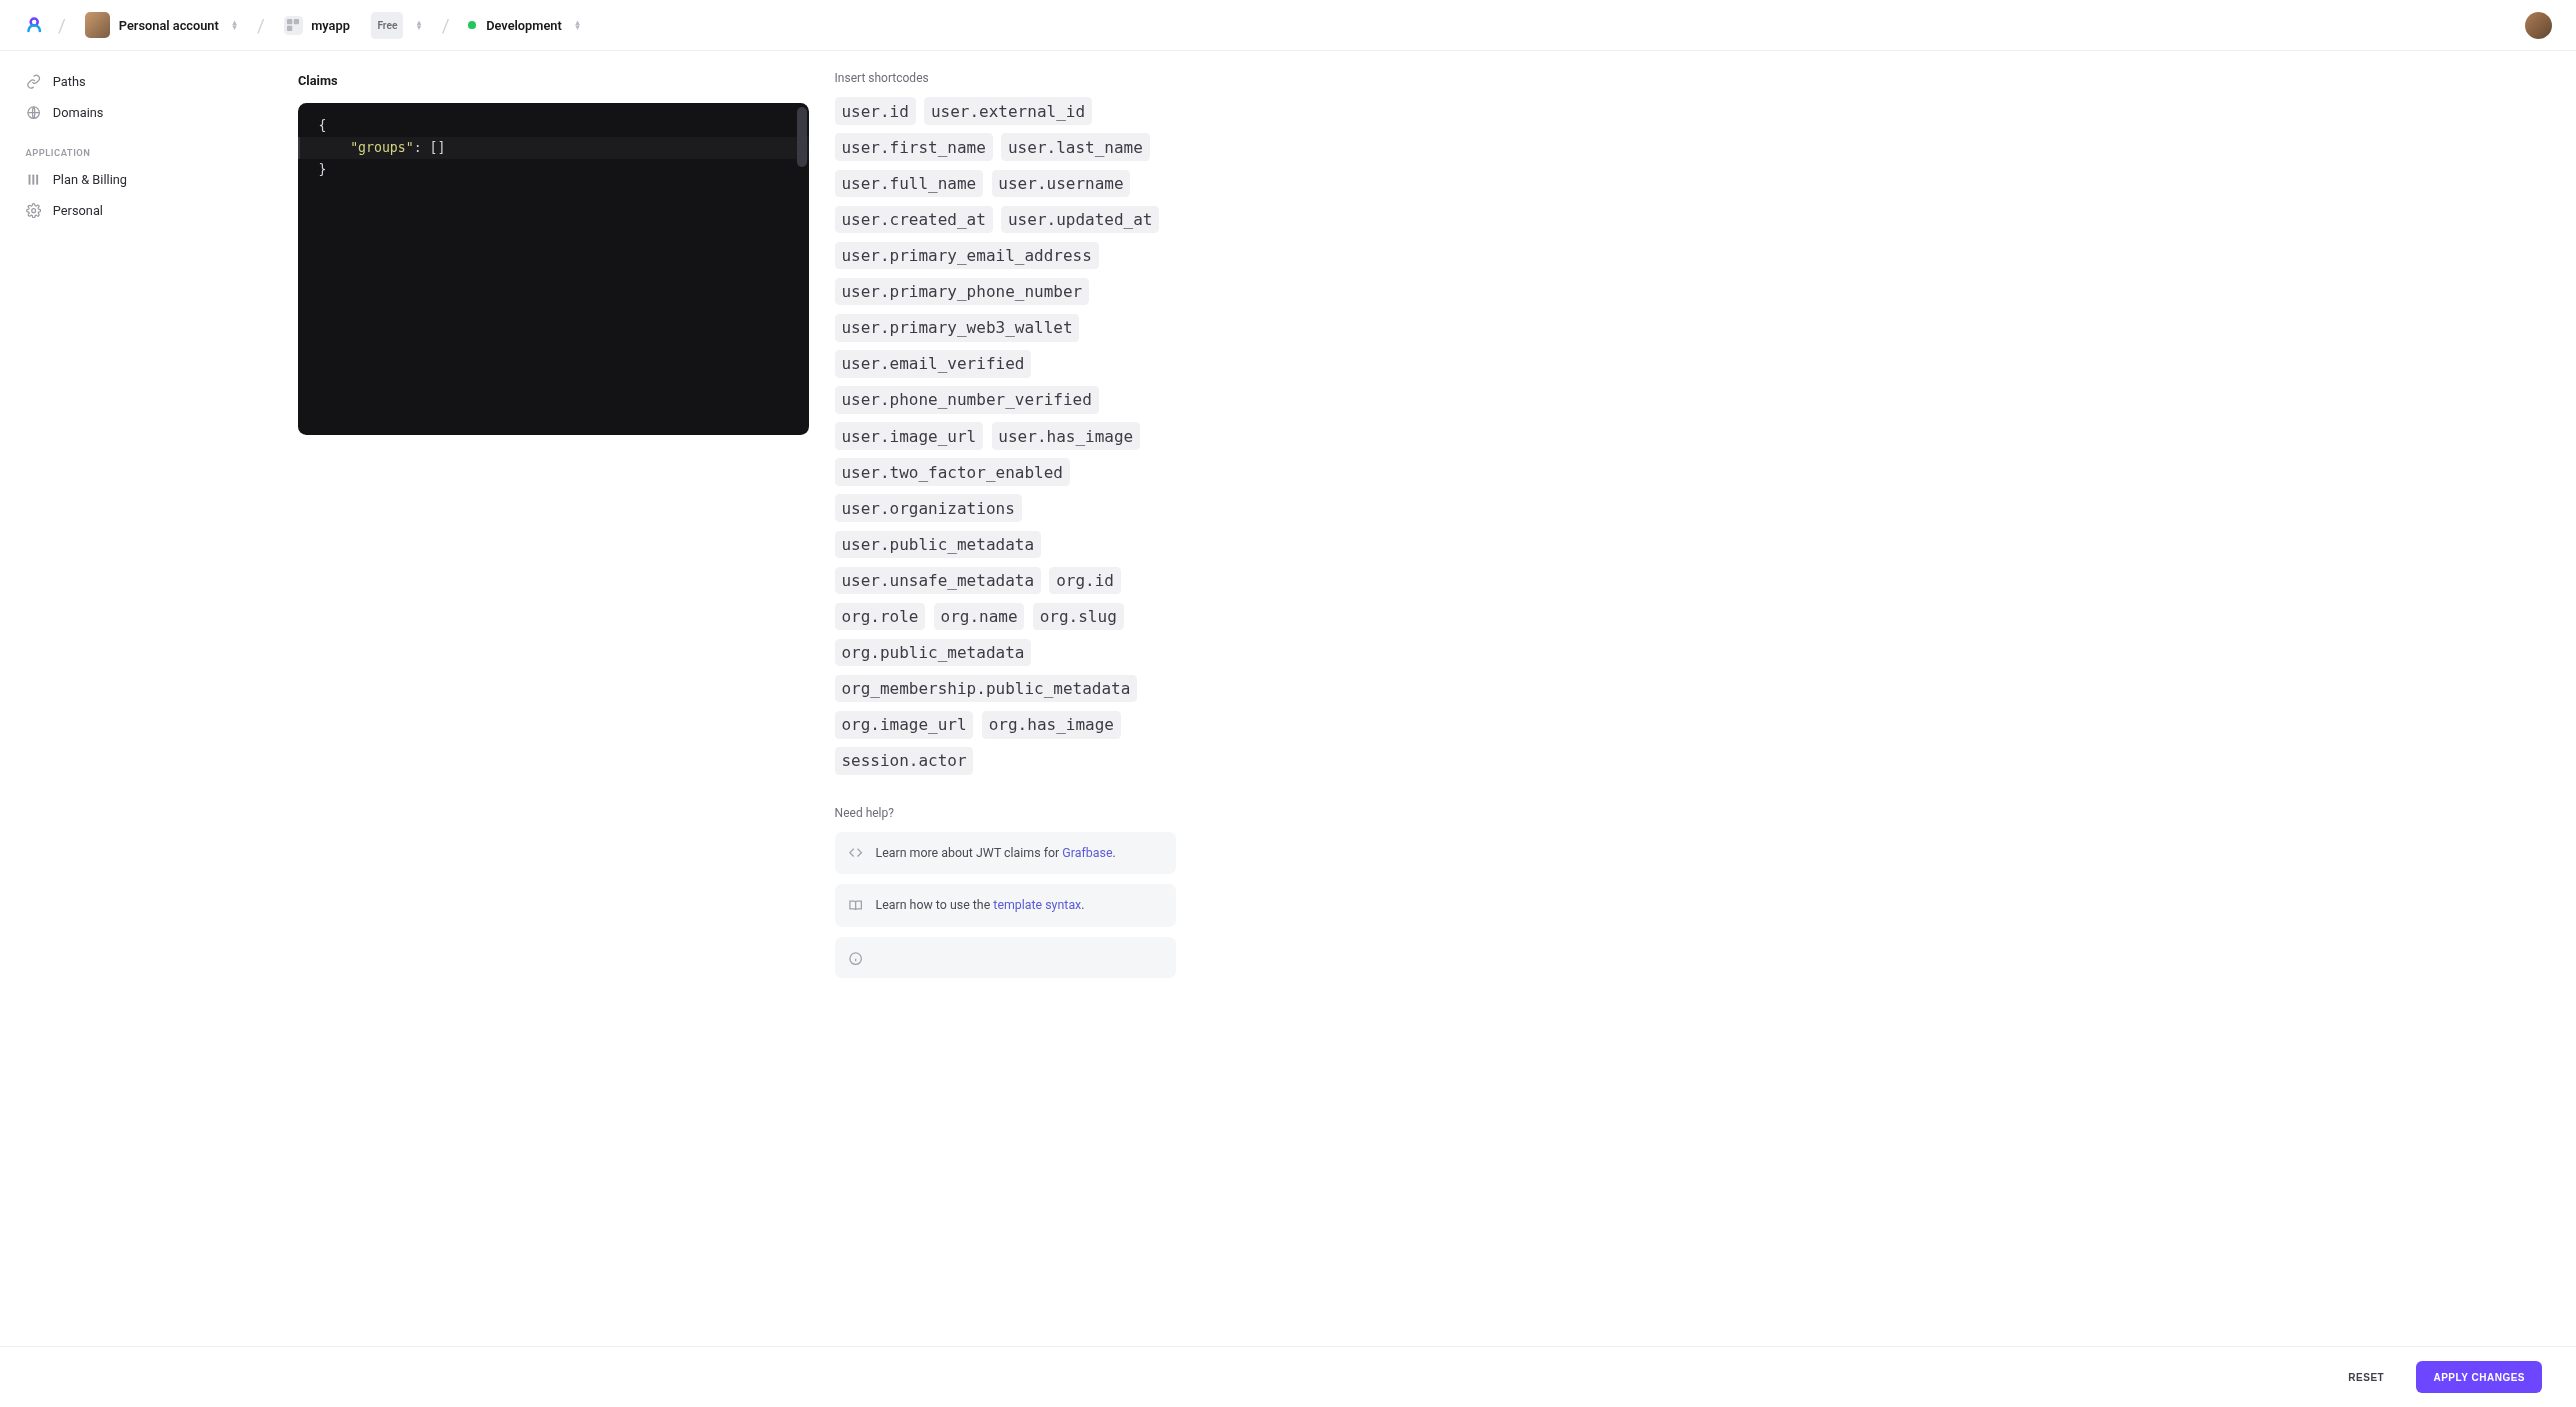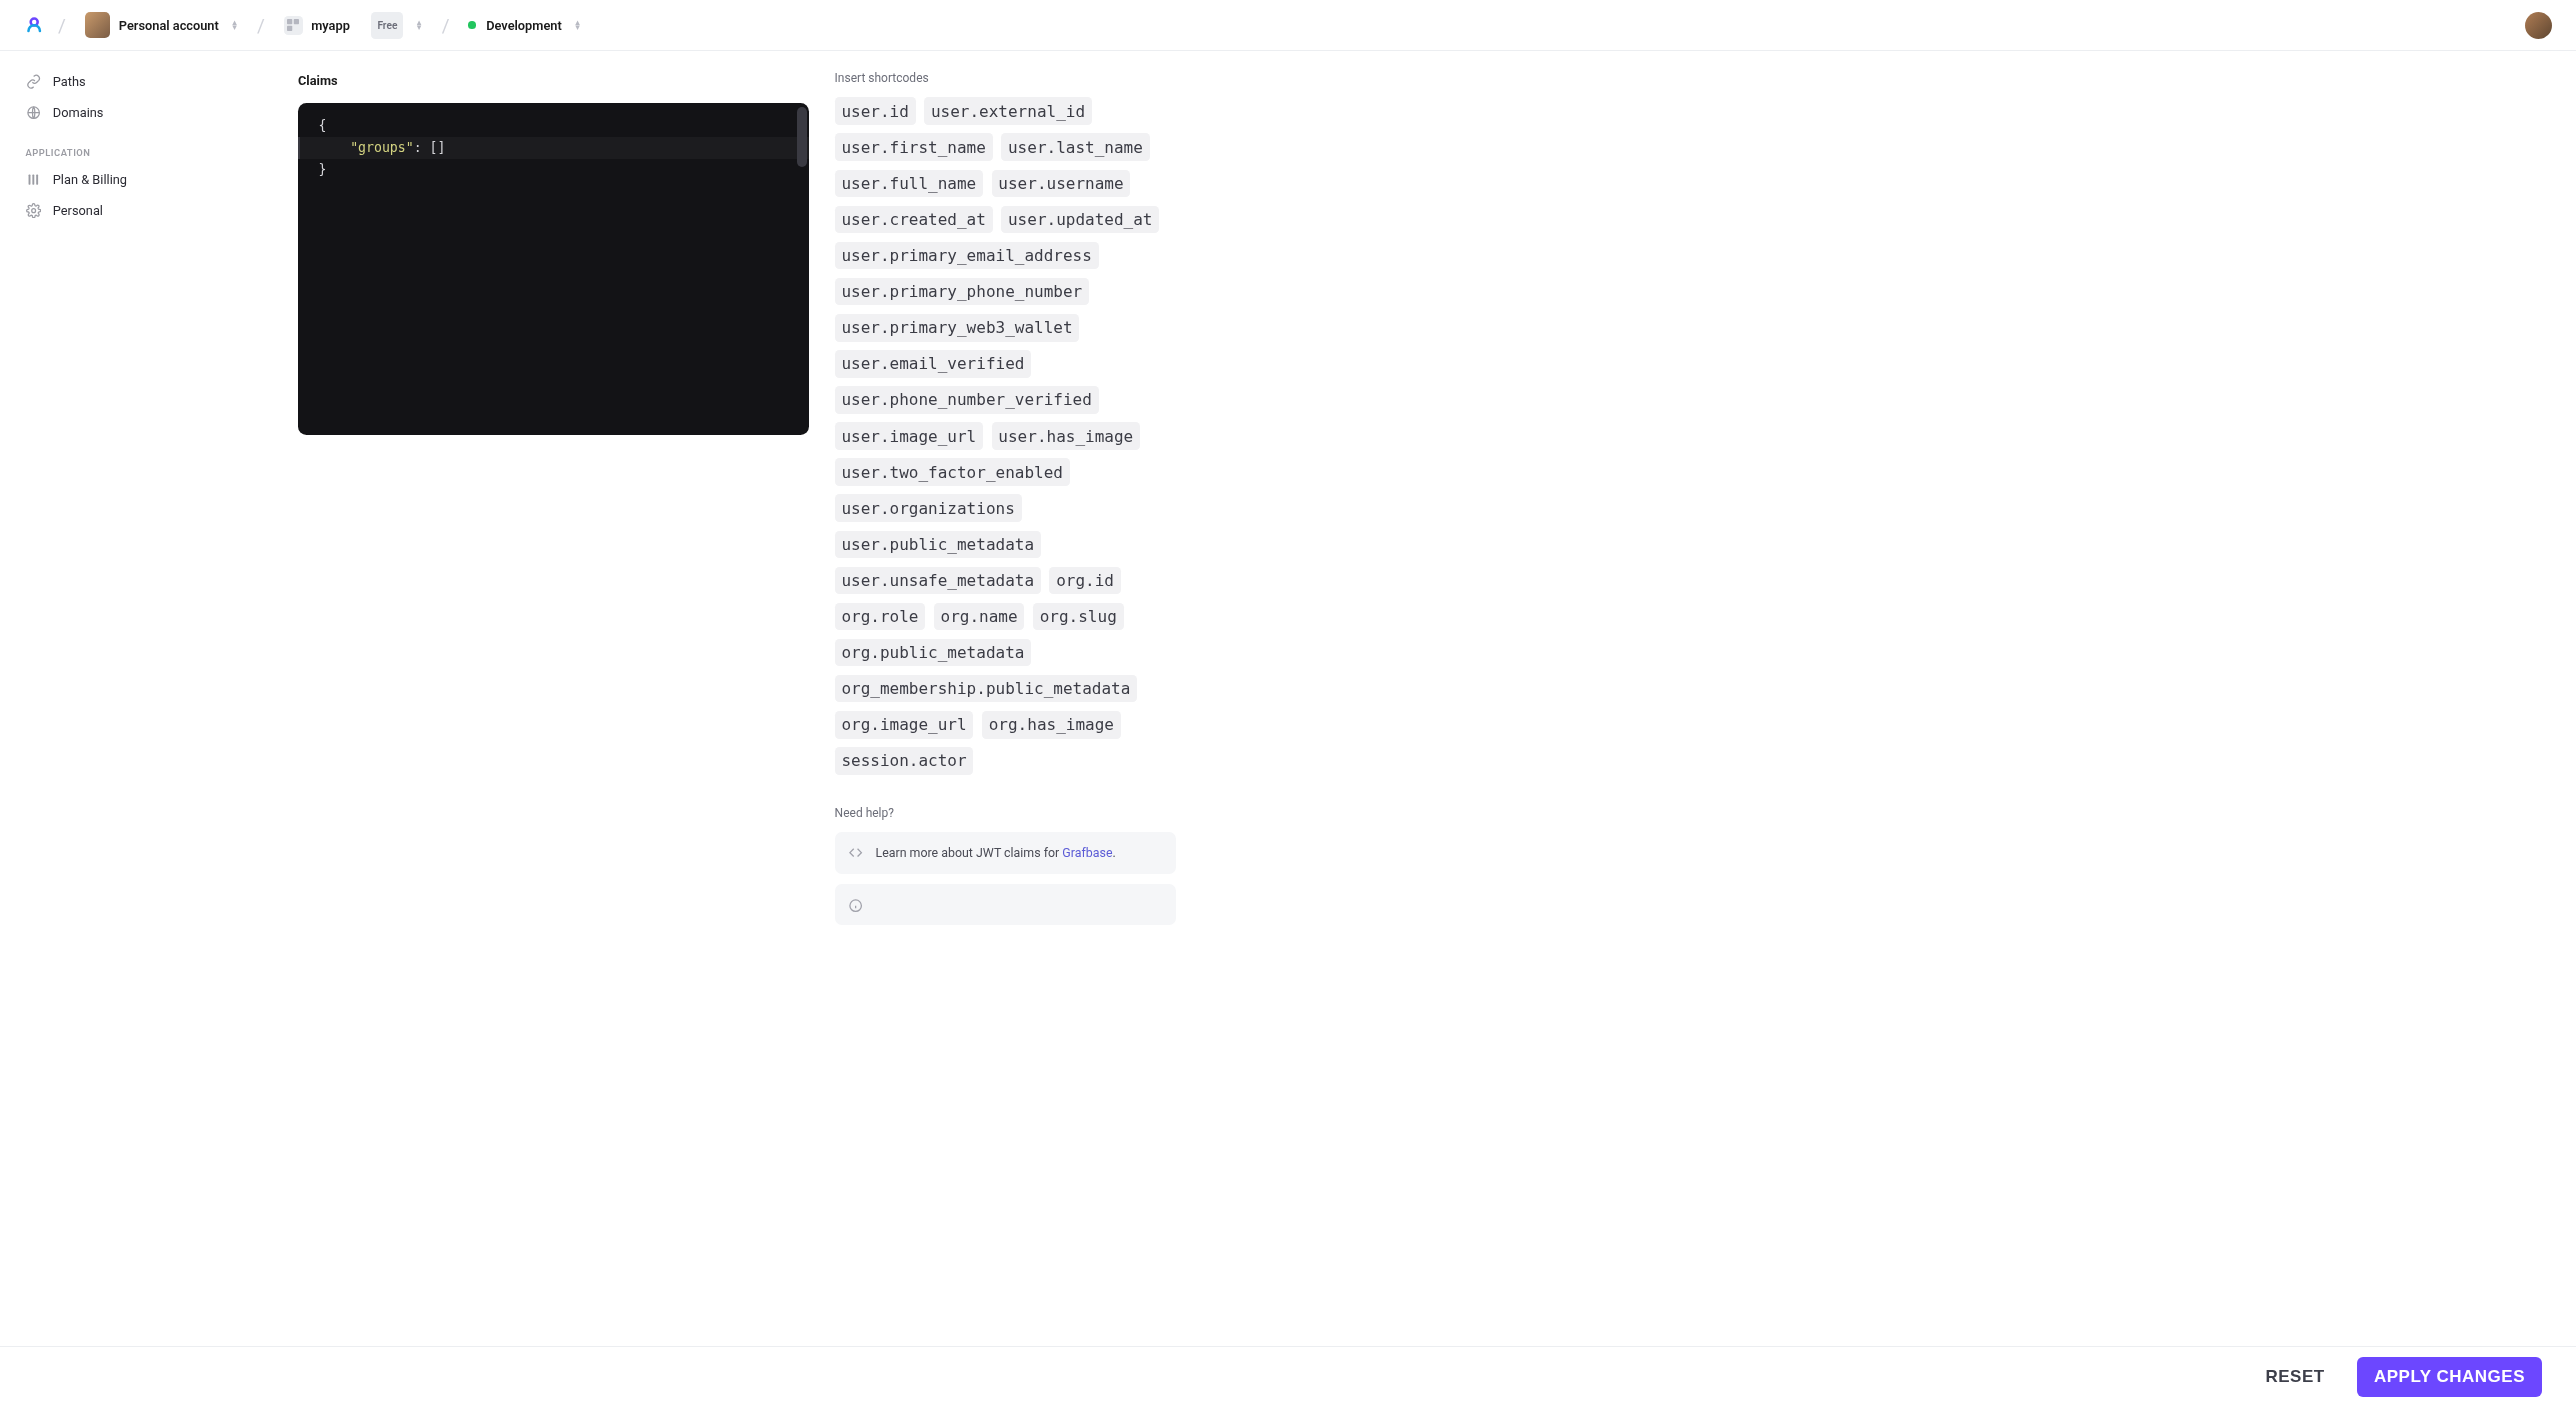--- a/index.html
+++ b/index.html
@@ -84,21 +84,21 @@
   }
   .card .ci{flex-shrink:0;color:#a0a1aa;margin-top:1.7px}
   .card a{color:var(--link);text-decoration:none}
 
   
   .action-bar{
     position:fixed;left:0;right:0;bottom:0;height:61px;background:#fff;
     border-top:0.9px solid var(--border);display:flex;align-items:center;
     justify-content:flex-end;gap:15.3px;padding:0 34px;
   }
-  .btn{border:none;font-weight:700;font-size:17px;letter-spacing:0.5px;border-radius:6px;padding:10.2px 17px;cursor:pointer}
+  .btn{border:none;font-weight:700;font-size:10px;letter-spacing:0.5px;border-radius:6px;padding:10.2px 17px;cursor:pointer}
   .btn.ghost{background:transparent;color:#3d3f4a}
   .btn.primary{background:var(--primary);color:#fff}
 
   svg{display:block}
 </style>
 </head>
 <body>
 
 <div class="topbar">
   <span class="logo">
@@ -233,20 +233,28 @@
 
       <div class="card">
         <span class="ci">
           <svg viewBox="0 0 24 24" width="15.3" height="15.3" fill="none" stroke="currentColor" stroke-width="2">
               <path d="M9 18l-6-6 6-6M15 6l6 6-6 6"></path>
             </svg>
         </span>
         <span><span>Learn more about JWT claims for </span><a>Grafbase</a><span>.</span></span>
       </div>
 
+      <div class="card">
+        <span class="ci">
+          <svg viewBox="0 0 24 24" width="15.3" height="15.3" fill="none" stroke="currentColor" stroke-width="2">
+              <path d="M3 5h7a2 2 0 0 1 2 2v12a2 2 0 0 0-2-2H3zM21 5h-7a2 2 0 0 0-2 2v12a2 2 0 0 1 2-2h7z"></path>
+            </svg>
+        </span>
+        <span><span>Learn how to use the </span><a>template syntax</a><span>.</span></span>
+      </div>
 
       <div class="card">
         <span class="ci">
           <svg viewBox="0 0 24 24" width="15.3" height="15.3" fill="none" stroke="currentColor" stroke-width="2">
               <circle cx="12" cy="12" r="9"></circle>
               <path d="M12 8h.01M12 12v4"></path>
             </svg>
         </span>
       </div>
     </div>

